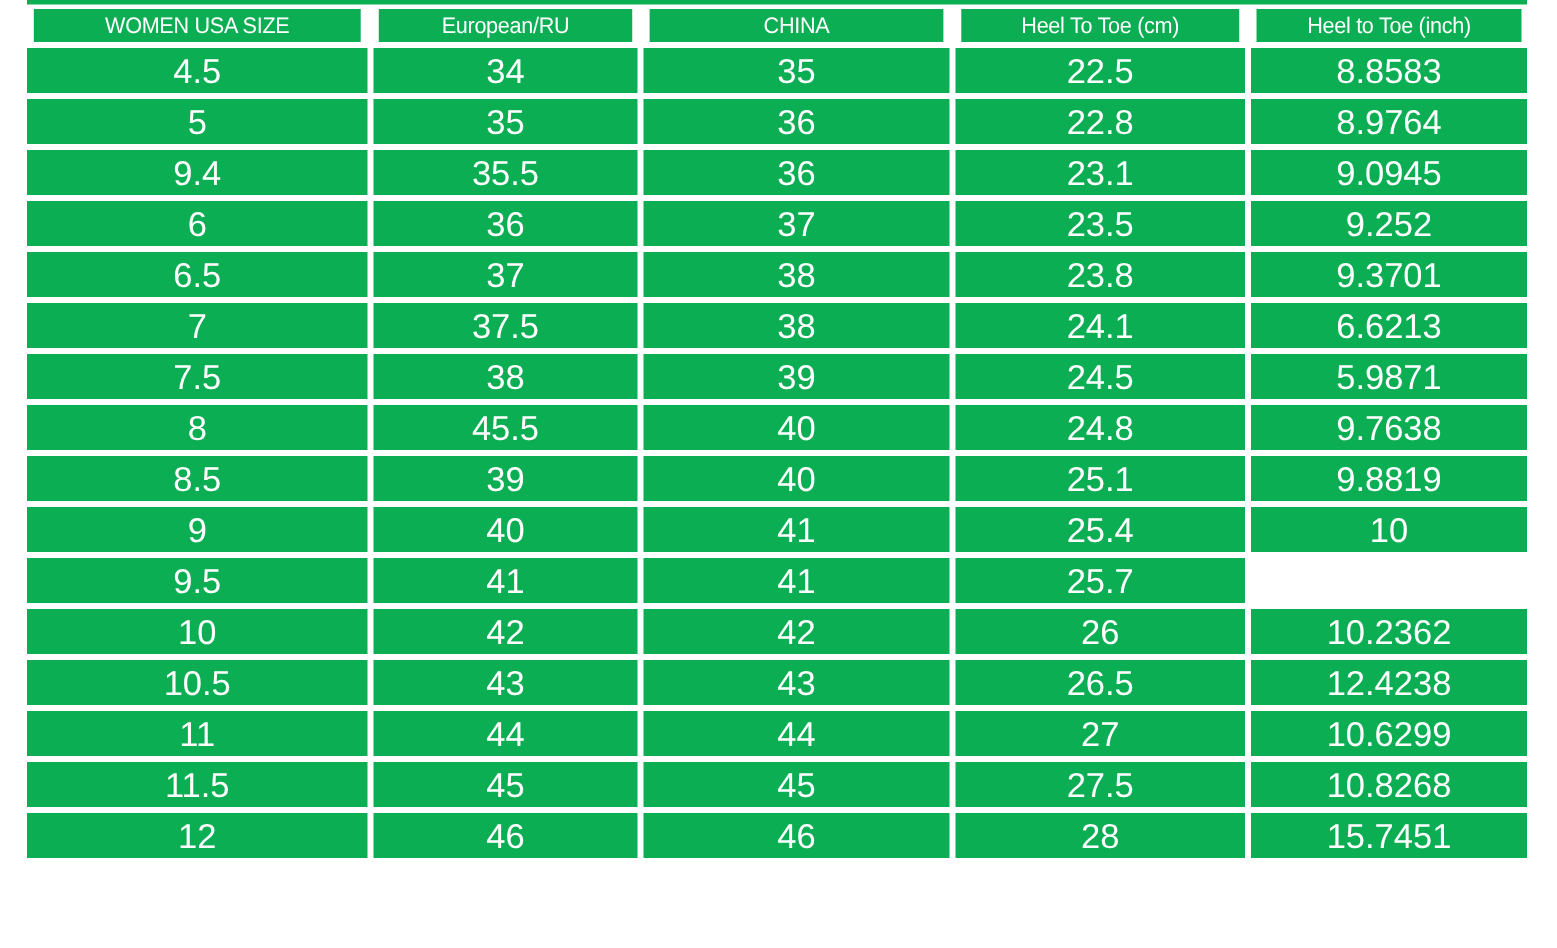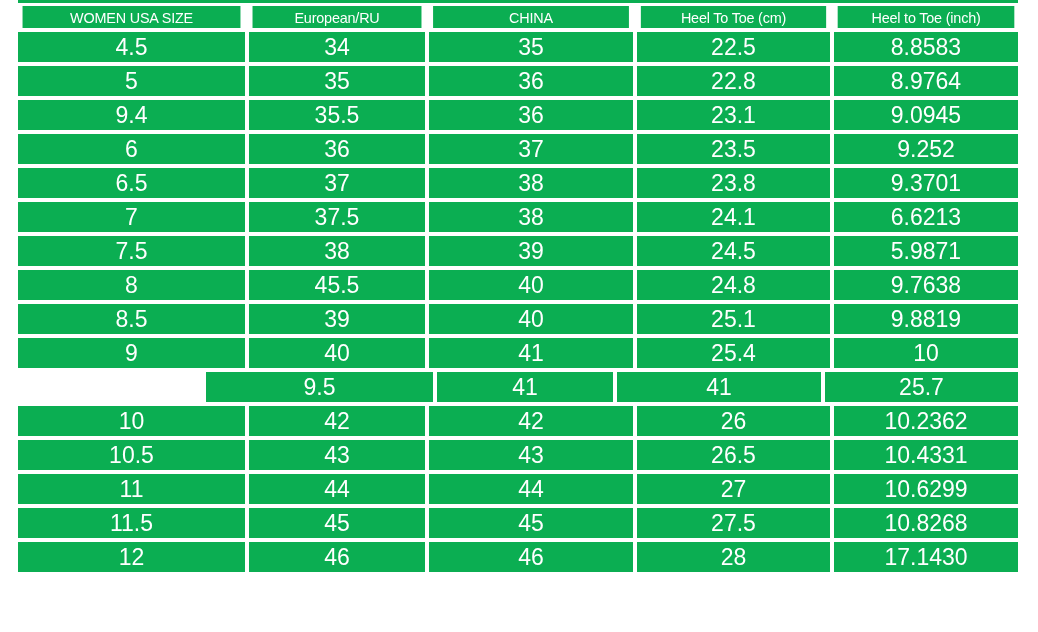--- a/index.html
+++ b/index.html
@@ -37,21 +37,20 @@
     position: absolute;
     left: 18px;
     top: 6px;
     width: 1000px;
   }
 
   .row {
     display: flex;
     width: 100%;
     margin-bottom: 4px;
-    justify-content: flex-end;
   }
 
   .cell {
     background: #0BAE52;
     color: #ffffff;
     display: flex;
     align-items: center;
     justify-content: center;
     box-sizing: border-box;
     margin-right: 4px;
@@ -192,21 +191,21 @@
       <div class="cell c2">42</div>
       <div class="cell c3">26</div>
       <div class="cell c4">10.2362</div>
     </div>
 
     <div class="row data-row">
       <div class="cell c0">10.5</div>
       <div class="cell c1">43</div>
       <div class="cell c2">43</div>
       <div class="cell c3">26.5</div>
-      <div class="cell c4">10.4331</div>
+      <div class="cell c4">12.4238</div>
     </div>
 
     <div class="row data-row">
       <div class="cell c0">11</div>
       <div class="cell c1">44</div>
       <div class="cell c2">44</div>
       <div class="cell c3">27</div>
       <div class="cell c4">10.6299</div>
     </div>
 
@@ -216,17 +215,17 @@
       <div class="cell c2">45</div>
       <div class="cell c3">27.5</div>
       <div class="cell c4">10.8268</div>
     </div>
 
     <div class="row data-row">
       <div class="cell c0">12</div>
       <div class="cell c1">46</div>
       <div class="cell c2">46</div>
       <div class="cell c3">28</div>
-      <div class="cell c4">17.1430</div>
+      <div class="cell c4">15.7451</div>
     </div>
 
   </div>
 </div>
 
 </body></html>

